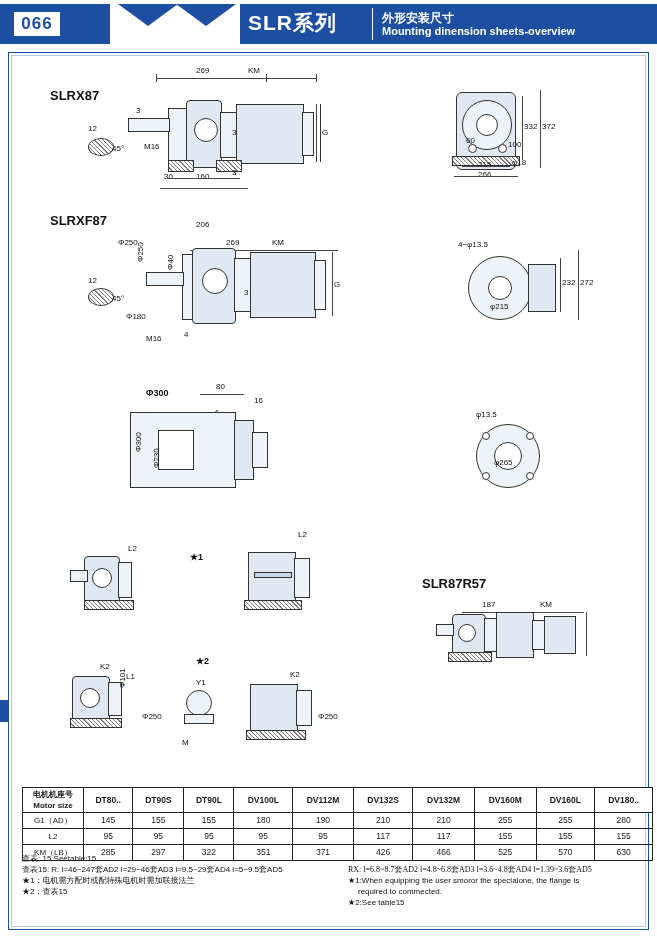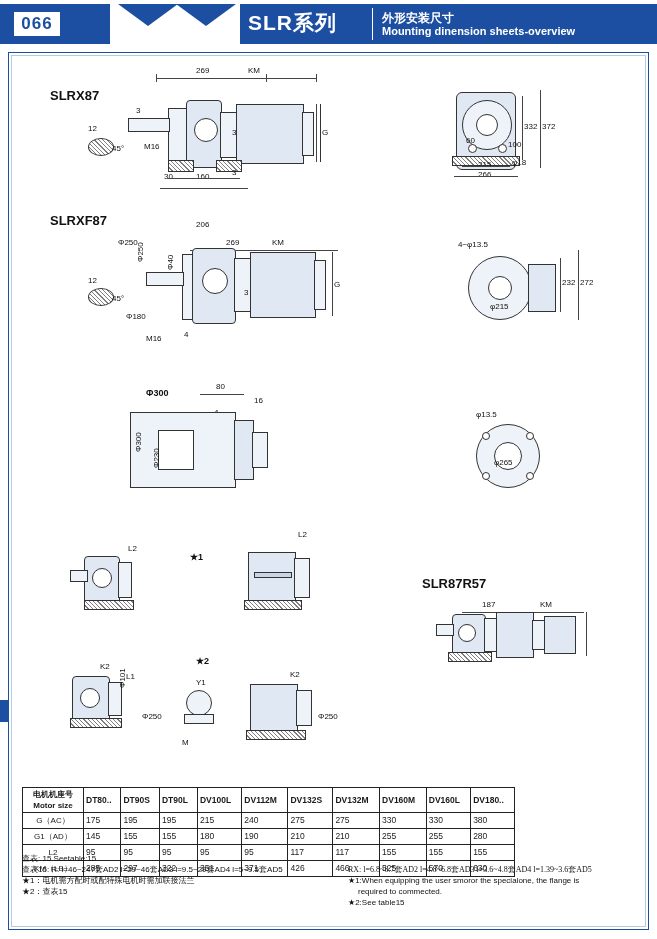--- a/index.html
+++ b/index.html
@@ -43,22 +43,22 @@
   .box{position:absolute;border:1px solid #333;background:#eef3f9;}
   .box2{position:absolute;border:1px solid #333;background:#dfe8f3;}
   .boxw{position:absolute;border:1px solid #333;background:#ffffff;}
   .circ{position:absolute;border:1px solid #333;border-radius:50%;background:#eef3f9;}
   .circw{position:absolute;border:1px solid #333;border-radius:50%;background:#ffffff;}
   .hatch{position:absolute;border:1px solid #333;
     background:repeating-linear-gradient(45deg,#fff,#fff 2px,#7f7f7f 2px,#7f7f7f 3px);}
   .fin{position:absolute;background:#c9d6e6;border:1px solid #333;}
 
   
-  .tbl{position:absolute;left:22px;top:787px;width:493px;border-collapse:collapse;font-size:8.5px;}
-  .tbl td,.tbl th{border:1px solid #222;padding:1px 2px;text-align:left;height:13px;line-height:11px;}
+  .tbl{position:absolute;left:22px;top:787px;width:631px;border-collapse:collapse;font-size:8.5px;}
+  .tbl td,.tbl th{border:1px solid #222;padding:1px 2px;text-align:center;height:13px;line-height:11px;}
   .tbl .rowhdr{text-align:center;width:56px;font-size:8px;}
   .tbl thead td{font-weight:bold;background:#ffffff;}
 
   .notes{position:absolute;left:22px;top:853px;width:612px;font-size:8px;line-height:11px;color:#111;}
   .notes .l{position:absolute;left:0;white-space:nowrap;}
   .notes .r{position:absolute;left:326px;white-space:nowrap;}
 </style>
 </head>
 <body>
 
@@ -272,33 +272,20 @@
         <td>DV112M</td>
         <td>DV132S</td>
         <td>DV132M</td>
         <td>DV160M</td>
         <td>DV160L</td>
         <td>DV180..</td>
       </tr>
     </thead>
     <tbody>
       <tr>
-        <td class="rowhdr">G（AC）</td>
-        <td>175</td>
-        <td>195</td>
-        <td>195</td>
-        <td>215</td>
-        <td>240</td>
-        <td>275</td>
-        <td>275</td>
-        <td>330</td>
-        <td>330</td>
-        <td>380</td>
-      </tr>
-      <tr>
         <td class="rowhdr">G1（AD）</td>
         <td>145</td>
         <td>155</td>
         <td>155</td>
         <td>180</td>
         <td>190</td>
         <td>210</td>
         <td>210</td>
         <td>255</td>
         <td>255</td>

